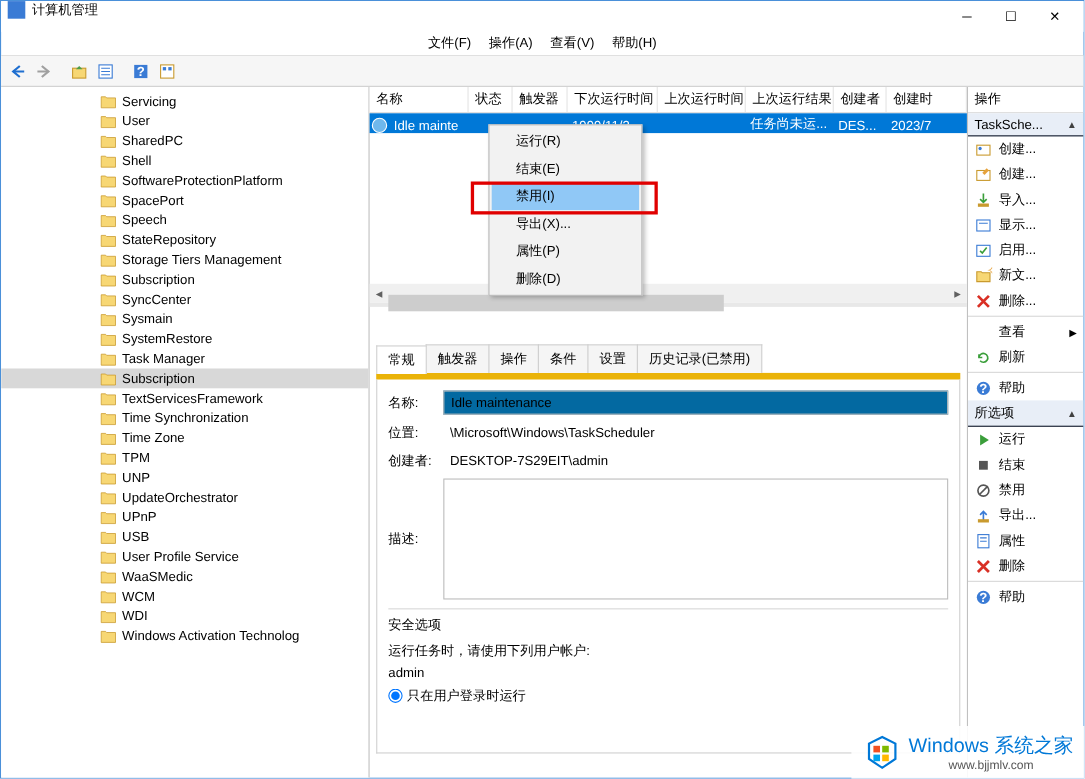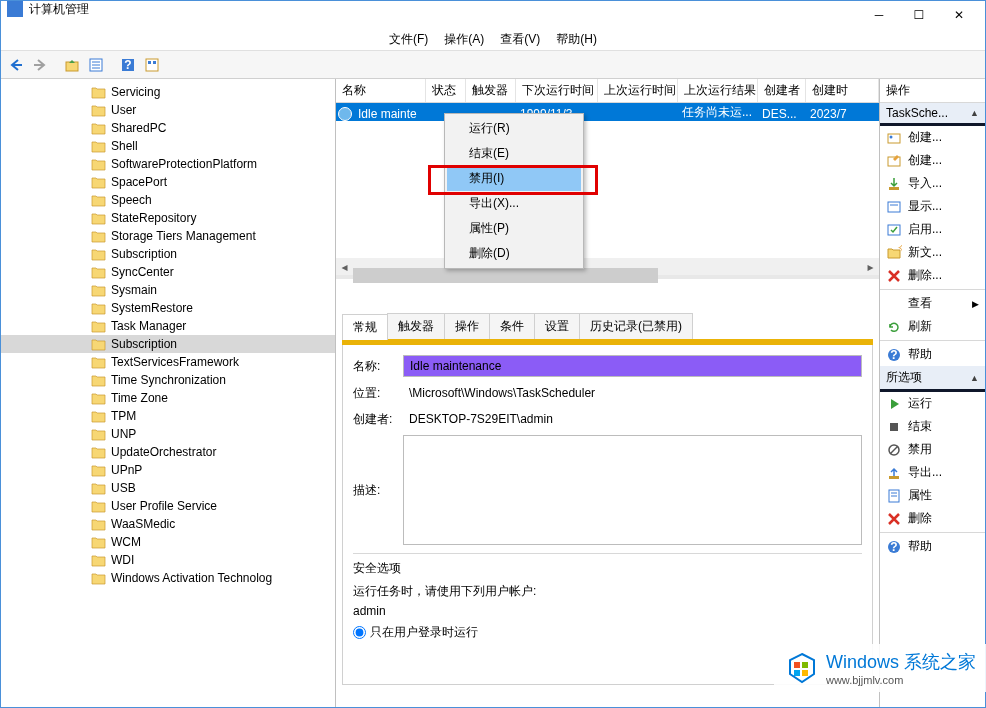--- a/index.html
+++ b/index.html
@@ -30,33 +30,33 @@
 .hscroll .arrow { width: 17px; height: 17px; display: flex; align-items: center; justify-content: center; color: #606060; }
 .hscroll .track { flex: 1; background: #f0f0f0; position: relative; }
 .hscroll .thumb { position: absolute; height: 15px; top: 1px; background: #cdcdcd; }
 .detailpane { flex: 1; padding: 6px; overflow: hidden; }
 .tabs { display: flex; border-bottom: 6px solid #eab308; }
 .tab { padding: 4px 10px; border: 1px solid #d0d0d0; border-bottom: none; background: #f5f5f5; margin-right: -1px; }
 .tab.active { background: #fff; position: relative; top: 1px; }
 .tabbody { border: 1px solid #d0d0d0; border-top: none; padding: 10px; height: 340px; overflow: auto; }
 .fieldrow { display: flex; align-items: center; margin-bottom: 6px; }
 .fieldrow .lbl { width: 50px; }
-.fieldrow .box { flex: 1; border: 1px solid #bcbcbc; padding: 3px 6px; background: #8b5cf6; }
+.fieldrow .box { flex: 1; border: 1px solid #bcbcbc; padding: 3px 6px; background: #0369a1; }
 .fieldrow .desc-box { flex: 1; border: 1px solid #bcbcbc; height: 110px; background: #fff; }
 .rightpane { width: 105px; display: flex; flex-direction: column; }
 .rightheader { padding: 3px 6px; border-bottom: 1px solid #d8d8d8; background: #fff; }
-.sectheader { background: #e8eef7; padding: 3px 6px; display: flex; align-items: center; justify-content: space-between; border-bottom: 3px solid #0f172a; }
+.sectheader { background: #e8eef7; padding: 3px 6px; display: flex; align-items: center; justify-content: space-between; border-bottom: 1px solid #0f172a; }
 .sectheader .caret { font-size: 9px; color: #404040; }
 .action { display: flex; align-items: center; padding: 3px 6px; gap: 6px; }
 .action .aicon { width: 16px; height: 16px; display: flex; align-items: center; justify-content: center; font-size: 11px; }
 .ctxmenu { position: absolute; left: 444px; top: 113px; width: 140px; background: #f2f2f2; border: 1px solid #b8b8b8; box-shadow: 2px 2px 4px rgba(0,0,0,0.25); padding: 2px; }
 .ctxmenu .item { padding: 4px 22px; }
 .ctxmenu .item.hl { background: #90c8f6; }
 .ctxmenu .redbox { border: 3px solid #e00000; position: absolute; left: -17px; top: 51px; width: 170px; height: 30px; pointer-events: none; }
-.watermark { position: absolute; right: 0; bottom: 16px; display: flex; align-items: center; gap: 6px; background: rgba(255,255,255,0.9); padding: 6px 10px; }
+.watermark { position: absolute; right: 0; bottom: 0; display: flex; align-items: center; gap: 6px; background: rgba(255,255,255,0.9); padding: 6px 10px; text-align: center; }
 .watermark .logo { width: 36px; height: 36px; }
 .watermark .wtxt { font-size: 18px; font-weight: 500; color: #0078d7; }
 .watermark .wsub { font-size: 11px; color: #555; }
 .separator { border-top: 1px solid #d8d8d8; margin: 2px 0; }
 </style>
 </head>
 <body>
 
 <div class="window">
   <div class="titlebar">

